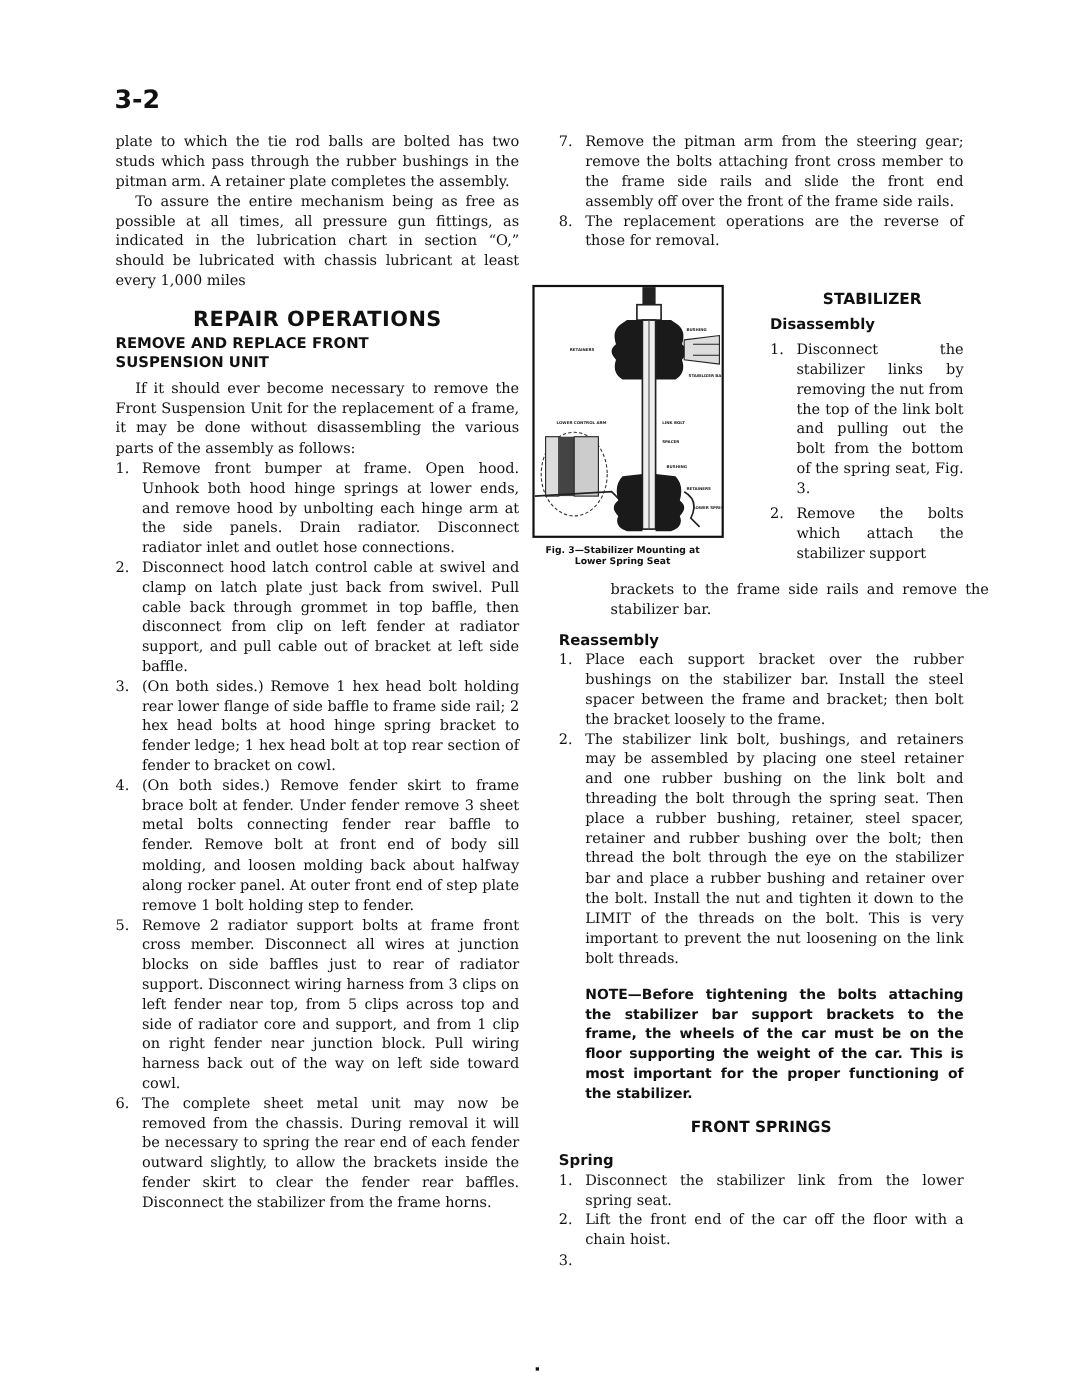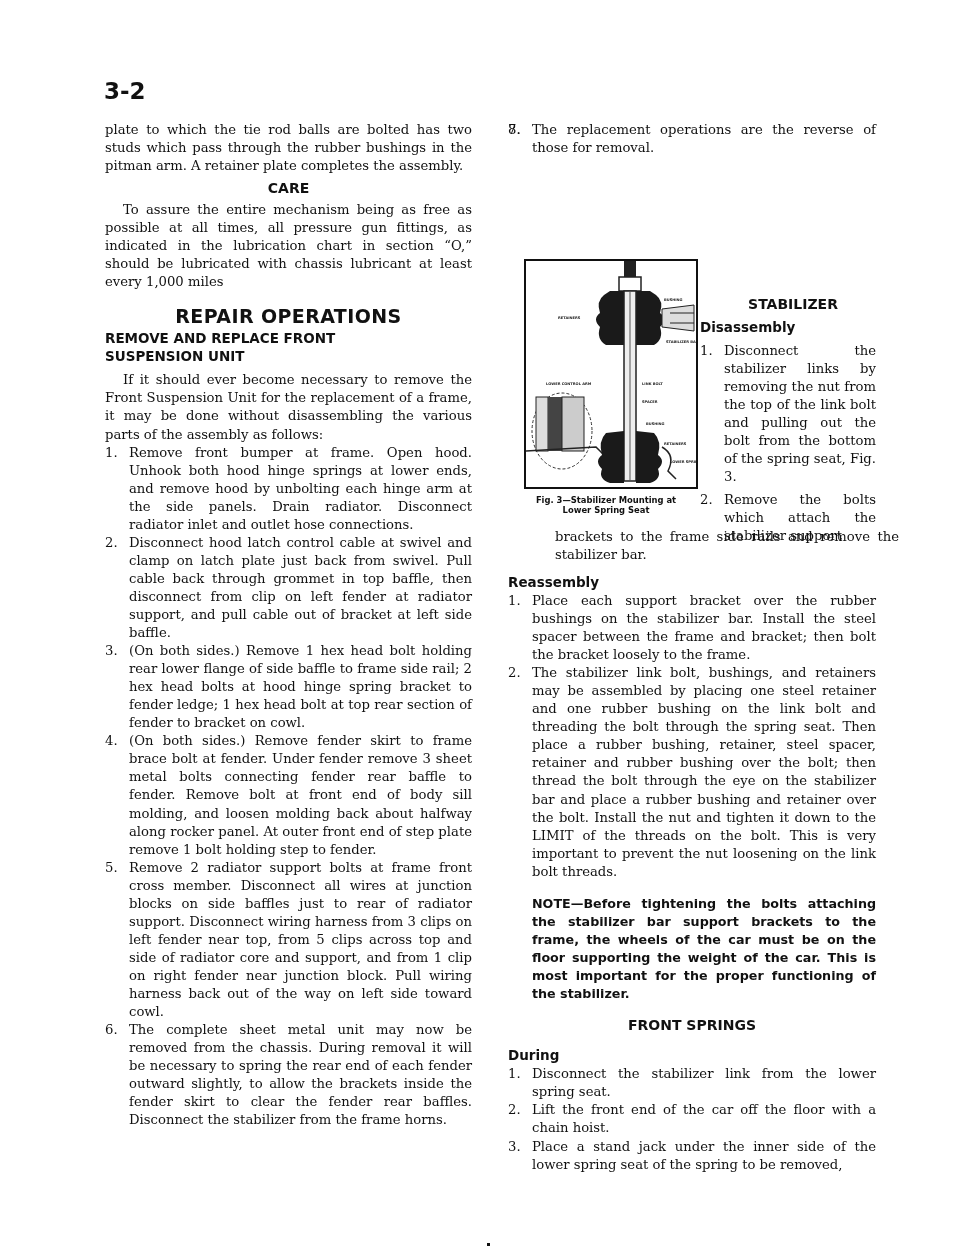--- a/index.html
+++ b/index.html
@@ -37,48 +37,47 @@
     font-family: "DejaVu Sans", sans-serif; font-weight: 700; font-size: 13.5px;
     line-height: 20px; text-align: left;
   }
   ol.steps { list-style: none; margin: 0; padding: 0; }
   ol.steps li { position: relative; padding-left: 24px; }
   ol.steps li .num { position: absolute; left: 0; top: 0; }
   .note {
     font-family: "DejaVu Sans", sans-serif; font-weight: 700; font-size: 12.7px;
     line-height: 18.1px; margin: 14px 0 0 24px; text-align: justify;
   }
-  .fig-wrap { position: absolute; left: 524px; top: 259px; width: 164px; }
+  .fig-wrap { position: absolute; left: 484px; top: 259px; width: 164px; }
   .fig-box {
     width: 170px; height: 226px; border: 2px solid #111; background: #fff;
     position: relative;
   }
   .fig-box svg { display: block; }
   .fig-caption {
     font-family: "DejaVu Sans", sans-serif; font-weight: 700; font-size: 8.4px;
     line-height: 10px; text-align: center; margin-top: 6px;
   }
-  .stab-block { position: absolute; left: 700px; top: 262px; width: 176px; font-size: 13.2px; line-height: 18.05px; margin-top: 32px; }
+  .stab-block { position: absolute; left: 700px; top: 262px; width: 176px; font-size: 13.2px; line-height: 18.05px; }
   .stab-block .h-sec { text-align: center; margin-bottom: 3px; padding-left: 10px; }
   .stab-block .h-side { margin-bottom: 5px; }
   .stab-list { text-align: justify; }
   .wide-cont { position: absolute; left: 532px; top: 528px; width: 344px; font-size: 13.2px; line-height: 18.05px; text-align: justify; margin-left: 23px; }
   .lower-right { position: absolute; left: 508px; top: 572px; width: 368px; font-size: 13.2px; line-height: 18.05px; text-align: justify; }
   .dot { position: absolute; left: 487px; top: 1243px; width: 3px; height: 3px; background: #111; }
   .fig-label { font-family: "DejaVu Sans", sans-serif; font-size: 3.6px; font-weight: 700; fill: #222; }
 </style>
 </head>
 <body>
 
 <div class="page-num">3-2</div>
 
 <div class="col col-left">
   <p>plate to which the tie rod balls are bolted has two studs which pass through the rubber bushings in the pitman arm. A retainer plate completes the assembly.</p>
 
-  <div class="h-care">CARE</div>
   <p class="indent">To assure the entire mechanism being as free as possible at all times, all pressure gun fittings, as indicated in the lubrication chart in section “O,” should be lubricated with chassis lubricant at least every 1,000 miles</p>
 
   <div class="h-repair">REPAIR OPERATIONS</div>
   <div class="h-sub">
     <div>REMOVE AND REPLACE FRONT</div>
     <div>SUSPENSION UNIT</div>
   </div>
   <p class="indent">If it should ever become necessary to remove the Front Suspension Unit for the replacement of a frame, it may be done without disassembling the various parts of the assembly as follows:</p>
 
   <ol class="steps">
@@ -86,21 +85,21 @@
     <li><span class="num">2.</span><span>Disconnect hood latch control cable at swivel and clamp on latch plate just back from swivel. Pull cable back through grommet in top baffle, then disconnect from clip on left fender at radiator support, and pull cable out of bracket at left side baffle.</span></li>
     <li><span class="num">3.</span><span>(On both sides.) Remove 1 hex head bolt holding rear lower flange of side baffle to frame side rail; 2 hex head bolts at hood hinge spring bracket to fender ledge; 1 hex head bolt at top rear section of fender to bracket on cowl.</span></li>
     <li><span class="num">4.</span><span>(On both sides.) Remove fender skirt to frame brace bolt at fender. Under fender remove 3 sheet metal bolts connecting fender rear baffle to fender. Remove bolt at front end of body sill molding, and loosen molding back about halfway along rocker panel. At outer front end of step plate remove 1 bolt holding step to fender.</span></li>
     <li><span class="num">5.</span><span>Remove 2 radiator support bolts at frame front cross member. Disconnect all wires at junction blocks on side baffles just to rear of radiator support. Disconnect wiring harness from 3 clips on left fender near top, from 5 clips across top and side of radiator core and support, and from 1 clip on right fender near junction block. Pull wiring harness back out of the way on left side toward cowl.</span></li>
     <li><span class="num">6.</span><span>The complete sheet metal unit may now be removed from the chassis. During removal it will be necessary to spring the rear end of each fender outward slightly, to allow the brackets inside the fender skirt to clear the fender rear baffles. Disconnect the stabilizer from the frame horns.</span></li>
   </ol>
 </div>
 
 <div class="col col-right">
   <ol class="steps">
-    <li><span class="num">7.</span></li>
+    <li><span class="num">7.</span><span>Remove the pitman arm from the steering gear; remove the bolts attaching front cross member to the frame side rails and slide the front end assembly off over the front of the frame side rails.</span></li>
     <li><span class="num">8.</span><span>The replacement operations are the reverse of those for removal.</span></li>
   </ol>
 </div>
 
 <div class="fig-wrap">
   <div class="fig-box">
     <svg width="170" height="226" viewBox="0 0 170 226">
 
       <rect x="98" y="0" width="12" height="18" fill="#222"></rect>
       <rect x="93" y="16" width="22" height="14" fill="#fff" stroke="#222" stroke-width="1.5"></rect>
@@ -155,21 +154,21 @@
 
 <div class="lower-right">
   <div class="h-side">Reassembly</div>
   <ol class="steps">
     <li><span class="num">1.</span><span>Place each support bracket over the rubber bushings on the stabilizer bar. Install the steel spacer between the frame and bracket; then bolt the bracket loosely to the frame.</span></li>
     <li><span class="num">2.</span><span>The stabilizer link bolt, bushings, and retainers may be assembled by placing one steel retainer and one rubber bushing on the link bolt and threading the bolt through the spring seat. Then place a rubber bushing, retainer, steel spacer, retainer and rubber bushing over the bolt; then thread the bolt through the eye on the stabilizer bar and place a rubber bushing and retainer over the bolt. Install the nut and tighten it down to the LIMIT of the threads on the bolt. This is very important to prevent the nut loosening on the link bolt threads.</span></li>
   </ol>
   <div class="note">NOTE—Before tightening the bolts attaching the stabilizer bar support brackets to the frame, the wheels of the car must be on the floor supporting the weight of the car. This is most important for the proper functioning of the stabilizer.</div>
 
   <div class="h-sec" style="margin-top:12px">FRONT SPRINGS</div>
-  <div class="h-side" style="margin-top:10px">During</div>
+  <div class="h-side" style="margin-top:10px">Spring</div>
   <ol class="steps">
     <li><span class="num">1.</span><span>Disconnect the stabilizer link from the lower spring seat.</span></li>
     <li><span class="num">2.</span><span>Lift the front end of the car off the floor with a chain hoist.</span></li>
-    <li><span class="num">3.</span><span>Place a stand jack under the inner side of the lower spring seat of the spring to be removed,</span></li>
+    <li><span class="num">3.</span></li>
   </ol>
 </div>
 
 <div class="dot"></div>
 
 </body></html>

